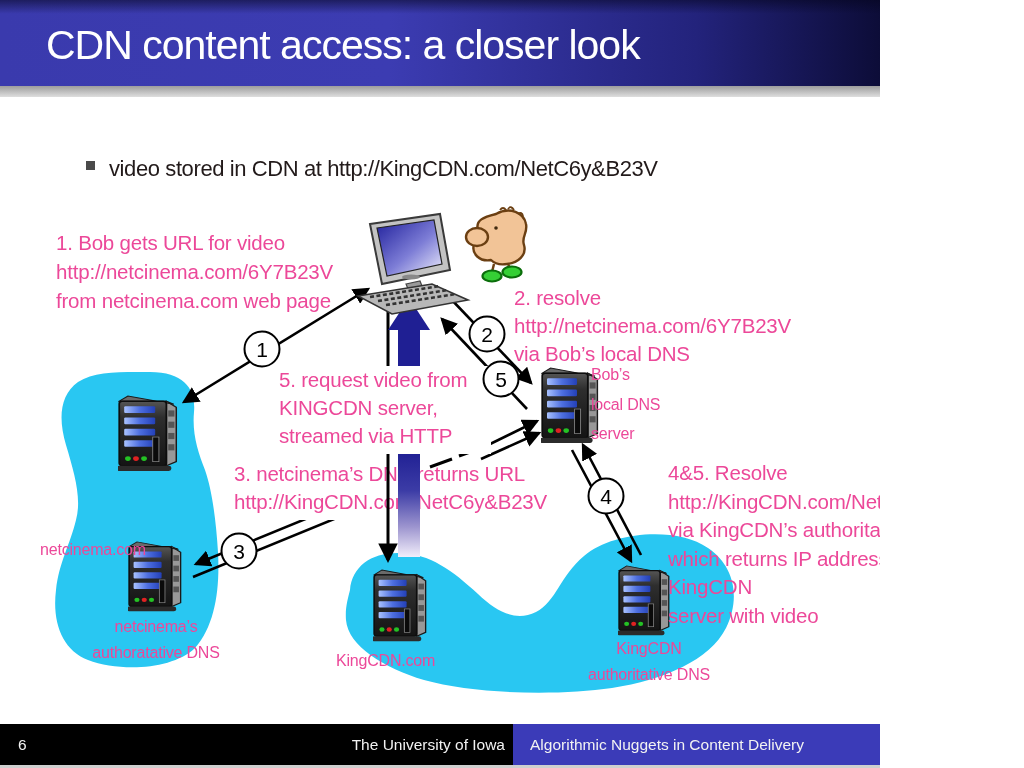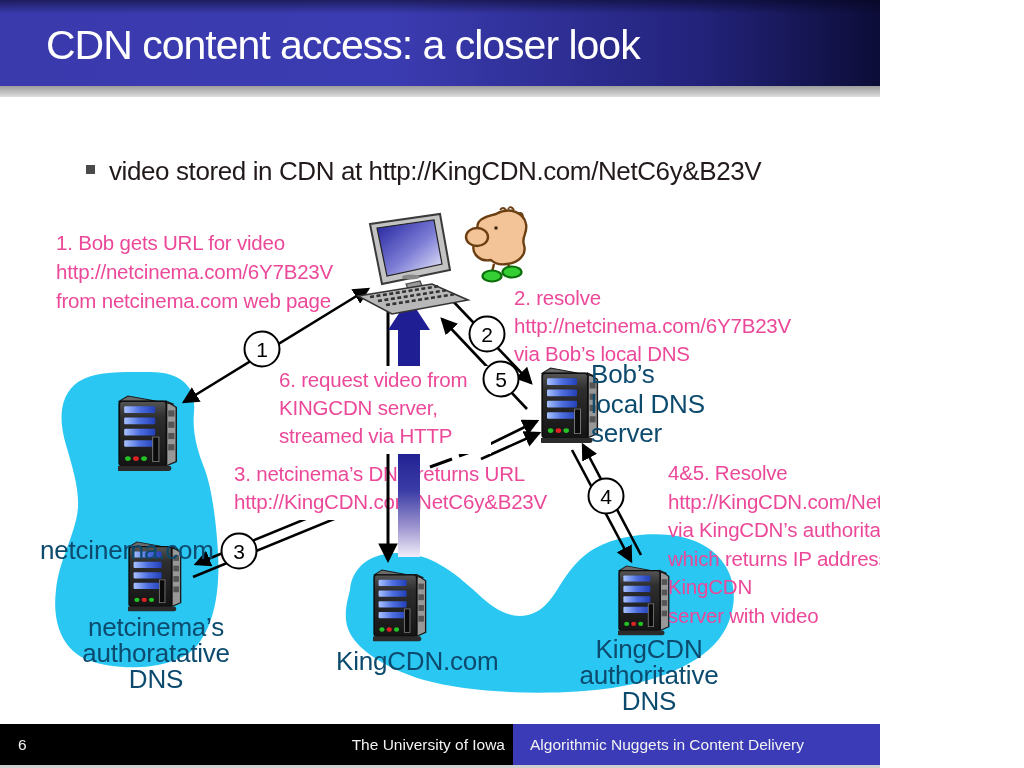--- a/index.html
+++ b/index.html
@@ -8,25 +8,25 @@
   
   .titlebar{position:absolute;left:0;top:0;width:1024px;height:86px;
     background:linear-gradient(to bottom,rgba(5,5,30,.55) 0%,rgba(5,5,30,0) 16%),
                linear-gradient(to right,#3a3aad 0%,#3c3cb2 38%,#23237c 68%,#0a0a30 88%,#040414 100%);}
   .titlebar-shadow{position:absolute;left:0;top:86px;width:1024px;height:11px;
     background:linear-gradient(to bottom,#9d9d9d,#dedede);}
   .title-text{position:absolute;left:46px;top:22px;font-size:41px;letter-spacing:-1px;color:#ffffff;}
   
   .heading{position:absolute;left:55px;top:102px;font-size:31px;letter-spacing:-0.8px;color:#141414;white-space:nowrap;}
   .heading .url{font-size:29px;}
-  .bullet-row{position:absolute;left:86px;top:156px;font-size:26px;letter-spacing:-0.4px;color:#221a1a;white-space:nowrap;}
+  .bullet-row{position:absolute;left:86px;top:156px;font-size:22px;letter-spacing:-0.4px;color:#221a1a;white-space:nowrap;}
   .bullet-row .sq{display:inline-block;width:9px;height:9px;background:#4a4a4a;margin-right:14px;vertical-align:6px;}
   
   .anno{position:absolute;font-size:20.5px;line-height:28px;color:#ec4899;white-space:pre-line;letter-spacing:-0.2px;}
-  .nodelabel{position:absolute;font-size:26px;line-height:26px;color:#0c4a6e;white-space:pre-line;letter-spacing:-0.2px;}
+  .nodelabel{position:absolute;font-size:16px;line-height:26px;color:#ec4899;white-space:pre-line;letter-spacing:-0.2px;}
   .center{text-align:center;}
   .whitebg{background:#ffffff;}
   
   .badge{position:absolute;width:33px;height:33px;border:2.5px solid #000;border-radius:50%;
     background:#fff;display:flex;align-items:center;justify-content:center;
     font-size:21px;color:#000;transform:translate(-50%,-50%);z-index:7;}
   
   svg.layer{position:absolute;left:0;top:0;pointer-events:none;}
   .z1{z-index:1}.z3{z-index:3}.z4{z-index:4}.z5{z-index:5}.z6{z-index:6}
   
@@ -148,21 +148,21 @@
 
   <svg class="layer z4" width="1024" height="768" viewBox="0 0 1024 768">
     <line x1="388" y1="450" x2="388" y2="560" stroke="#000" stroke-width="3" marker-end="url(#ah)"></line>
     <rect x="398" y="450" width="22" height="107" fill="url(#gFade)"></rect>
     <line x1="430" y1="467" x2="452" y2="459" stroke="#000" stroke-width="3"></line>
     <line x1="459" y1="456" x2="481" y2="448" stroke="#000" stroke-width="3"></line>
     <line x1="484" y1="447" x2="537" y2="421" stroke="#000" stroke-width="2.6" marker-end="url(#ah)"></line>
     <line x1="481" y1="459" x2="539" y2="433" stroke="#000" stroke-width="2.6" marker-end="url(#ah)"></line>
   </svg>
 
-  <div class="anno whitebg z5" style="left:279px;top:366px;padding:0 24px 4px 0;">6. request video from
+  <div class="anno whitebg z5" style="left:279px;top:366px;padding:0 24px 4px 0;">5. request video from
 KINGCDN server,
 streamed via HTTP</div>
 
   <div class="anno z6" style="left:56px;top:228px;line-height:29px;">1. Bob gets URL for video
 http://netcinema.com/6Y7B23V
 from netcinema.com web page</div>
   <div class="anno z6" style="left:514px;top:284px;">2. resolve http://netcinema.com/6Y7B23V
 via Bob’s local DNS</div>
   <div class="anno z6" style="left:668px;top:459px;line-height:28.5px;">4&amp;5. Resolve
 http://KingCDN.com/NetC6y&amp;B23

